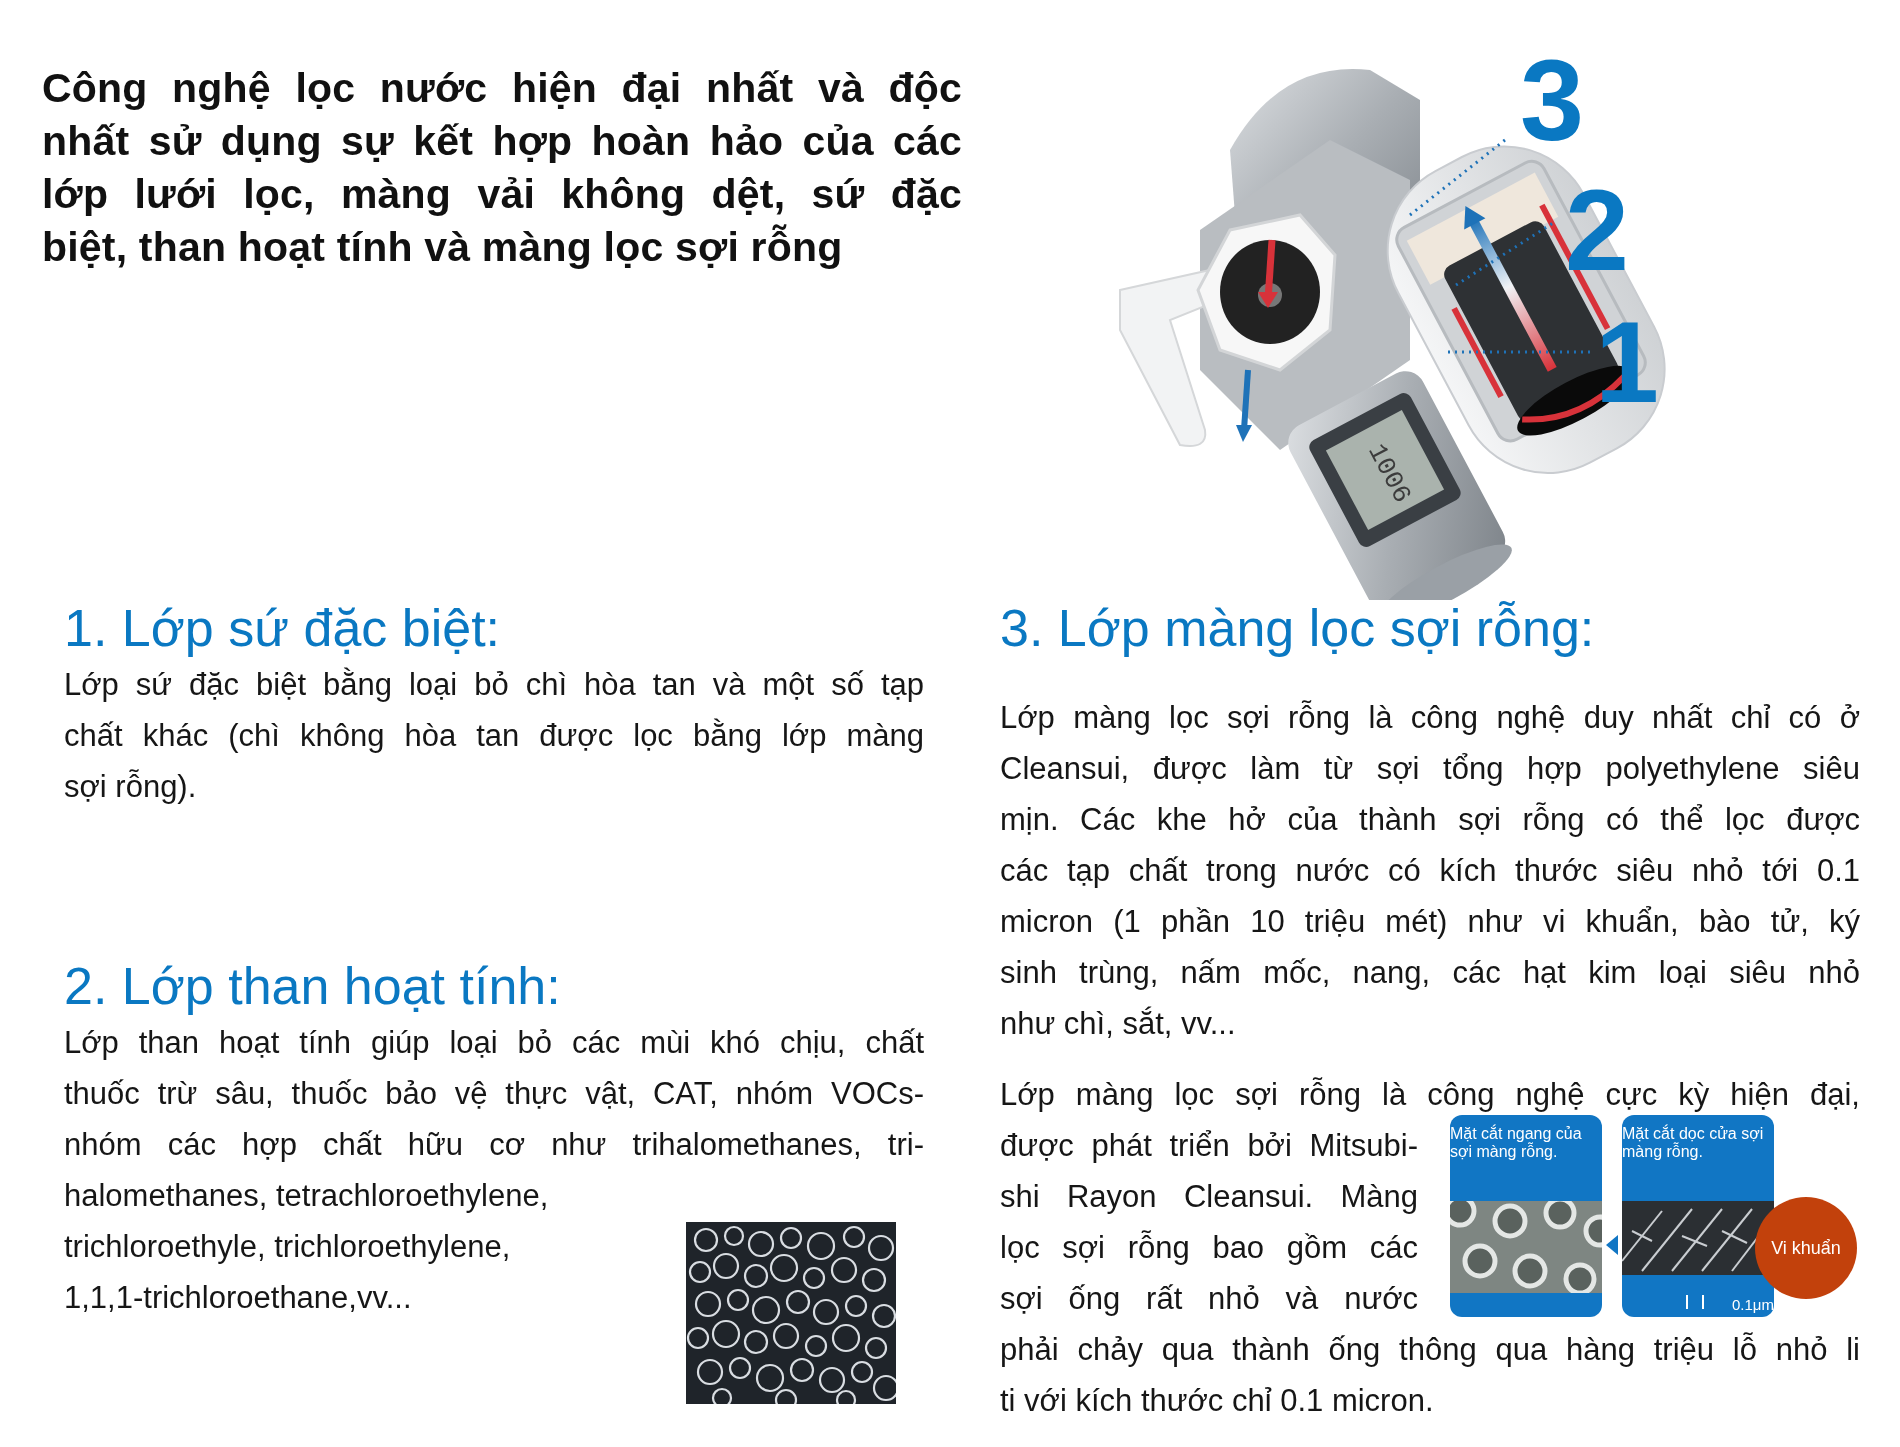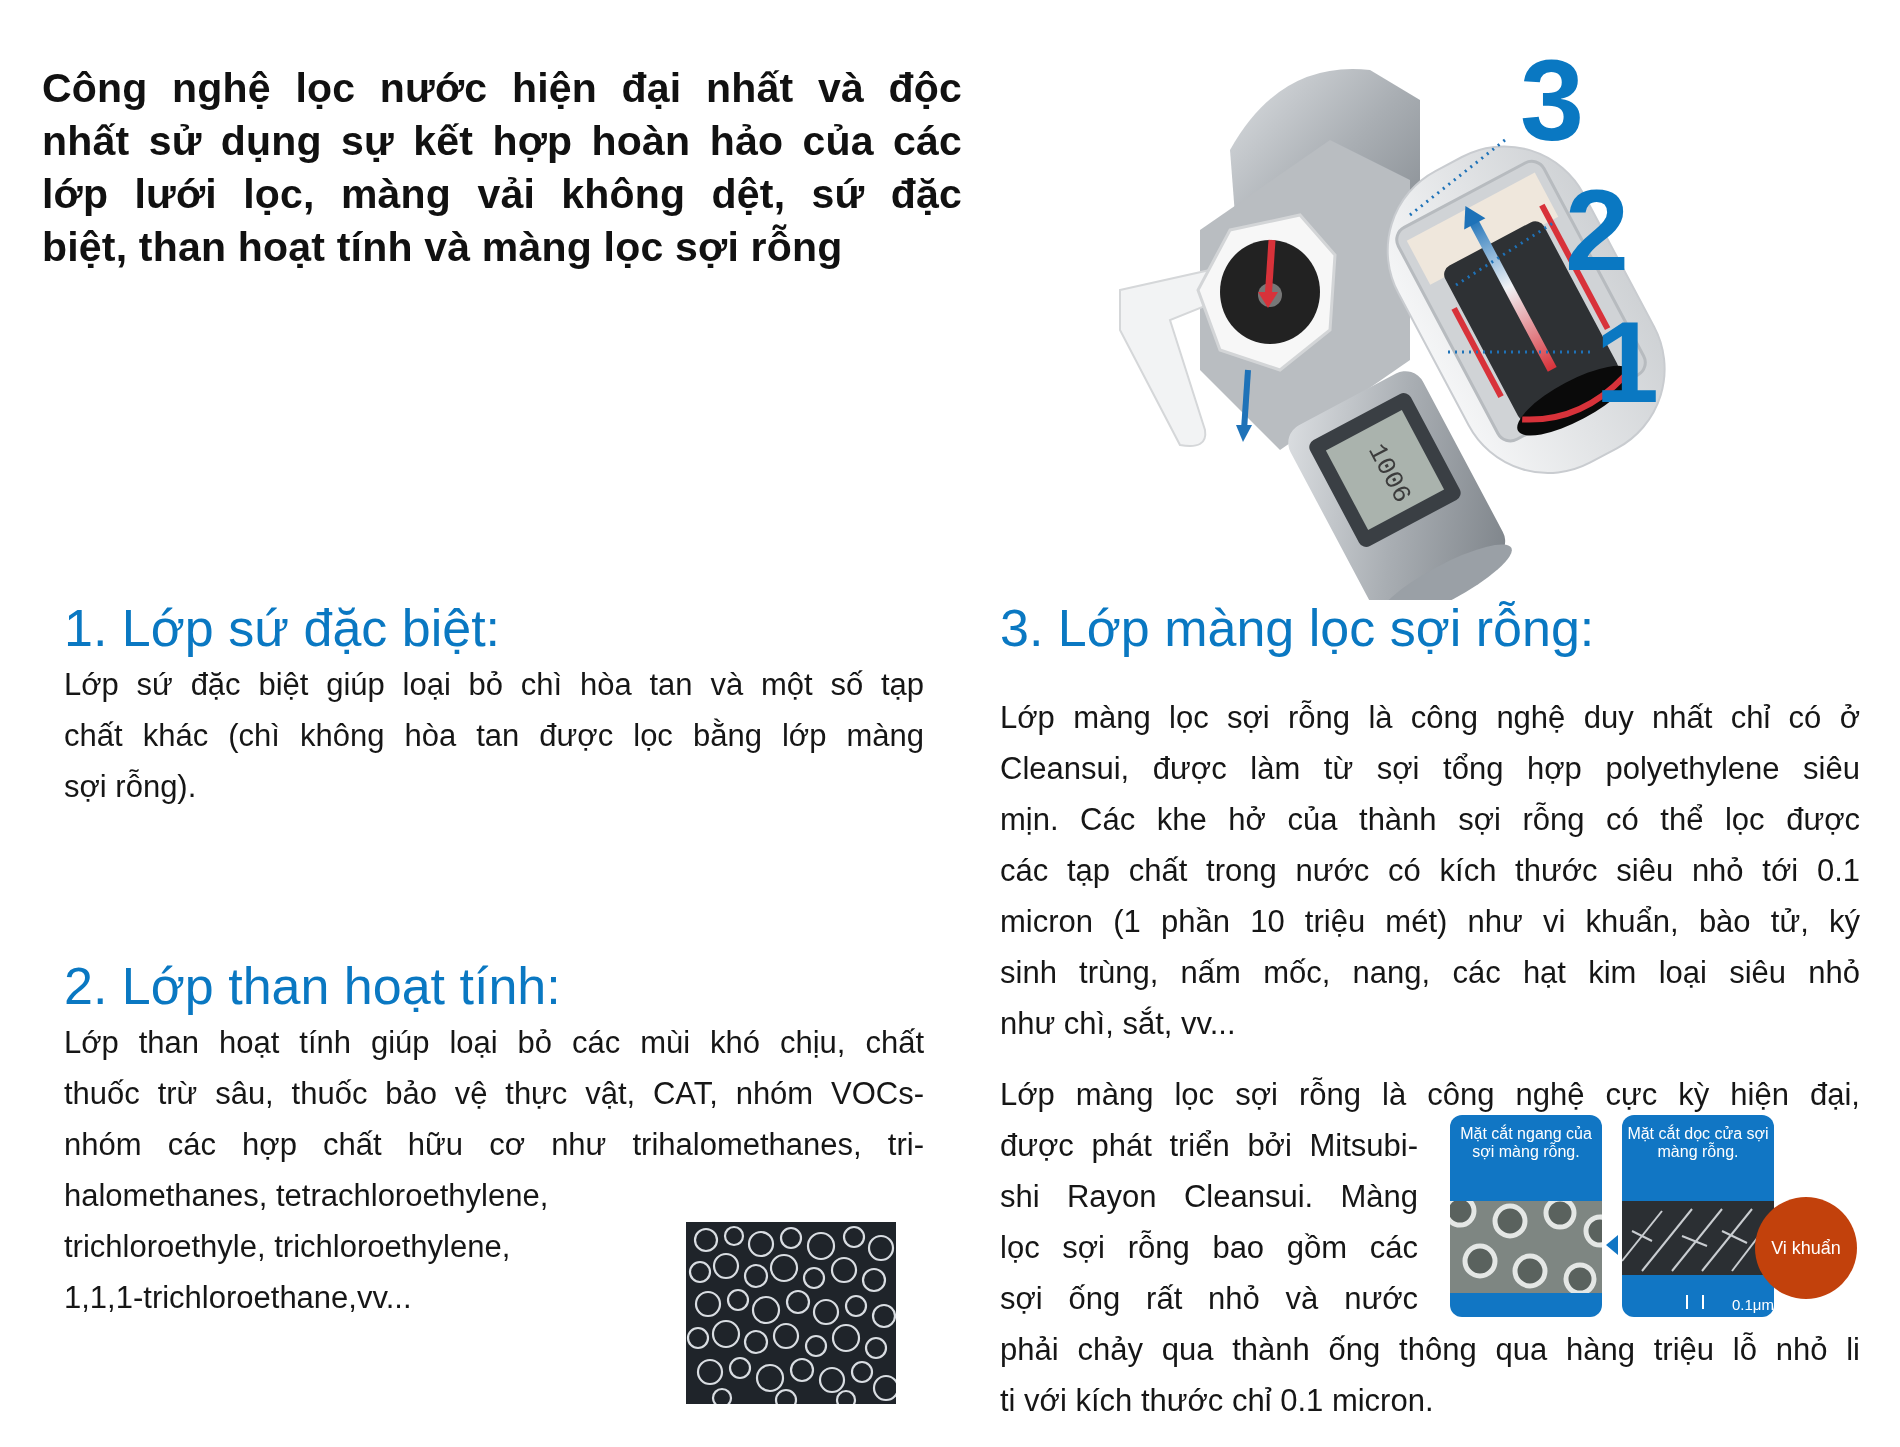--- a/index.html
+++ b/index.html
@@ -19,21 +19,21 @@
 
   
   .device { left:1080px; top:30px; width:800px; height:570px; }
 
   
   .carbon { left:686px; top:1222px; width:210px; height:182px; background:#2a2f36; overflow:hidden; }
 
   
   .inset { left:1450px; top:1115px; width:410px; height:205px; }
   .panel { position:absolute; top:0; width:152px; height:202px; background:#1176c4; border-radius:12px; overflow:hidden; }
-  .panel .cap { position:absolute; left:0; right:0; top:10px; text-align:center; color:#fff;
+  .panel .cap { position:absolute; left:0; right:0; top:10px; text-align:left; color:#fff;
                 font-size:16px; line-height:18px; }
   .panel .photo { position:absolute; left:0; right:0; top:86px; height:92px; }
   .panel .scale { position:absolute; left:0; right:0; bottom:4px; text-align:right; color:#fff; font-size:15px; }
   .bact { position:absolute; left:305px; top:82px; width:102px; height:102px; border-radius:50%;
           background:#c2410c; color:#fff; font-size:18px; display:flex; align-items:center; justify-content:center; }
 </style>
 </head>
 <body>
 
 <div class="abs intro">
@@ -103,21 +103,21 @@
     <line x1="368" y1="322" x2="510" y2="322" stroke="#1e72b8" stroke-width="3" stroke-dasharray="2 5"></line>
 
     <text x="440" y="110" font-family="Liberation Sans, sans-serif" font-weight="bold" font-size="115" fill="#0a78c2">3</text>
     <text x="485" y="240" font-family="Liberation Sans, sans-serif" font-weight="bold" font-size="115" fill="#0a78c2">2</text>
     <text x="515" y="372" font-family="Liberation Sans, sans-serif" font-weight="bold" font-size="115" fill="#0a78c2">1</text>
   </svg>
 </div>
 
 <div class="abs heading" style="left:64px; top:598px;">1. Lớp sứ đặc biệt:</div>
 <div class="abs body" style="left:64px; top:659px; width:860px;">
-  <span class="ln">Lớp sứ đặc biệt giúp loại bỏ chì hòa tan và một số tạp</span>
+  <span class="ln">Lớp sứ đặc biệt bằng loại bỏ chì hòa tan và một số tạp</span>
   <span class="ln">chất khác (chì không hòa tan được lọc bằng lớp màng</span>
   <span class="ln last">sợi rỗng).</span>
 </div>
 
 <div class="abs heading" style="left:64px; top:956px;">2. Lớp than hoạt tính:</div>
 <div class="abs body" style="left:64px; top:1017px; width:860px;">
   <span class="ln">Lớp than hoạt tính giúp loại bỏ các mùi khó chịu, chất</span>
   <span class="ln">thuốc trừ sâu, thuốc bảo vệ thực vật, CAT, nhóm VOCs-</span>
   <span class="ln">nhóm các hợp chất hữu cơ như trihalomethanes, tri-</span>
   <span class="ln last" style="width:575px;">halomethanes, tetrachloroethylene,</span>

